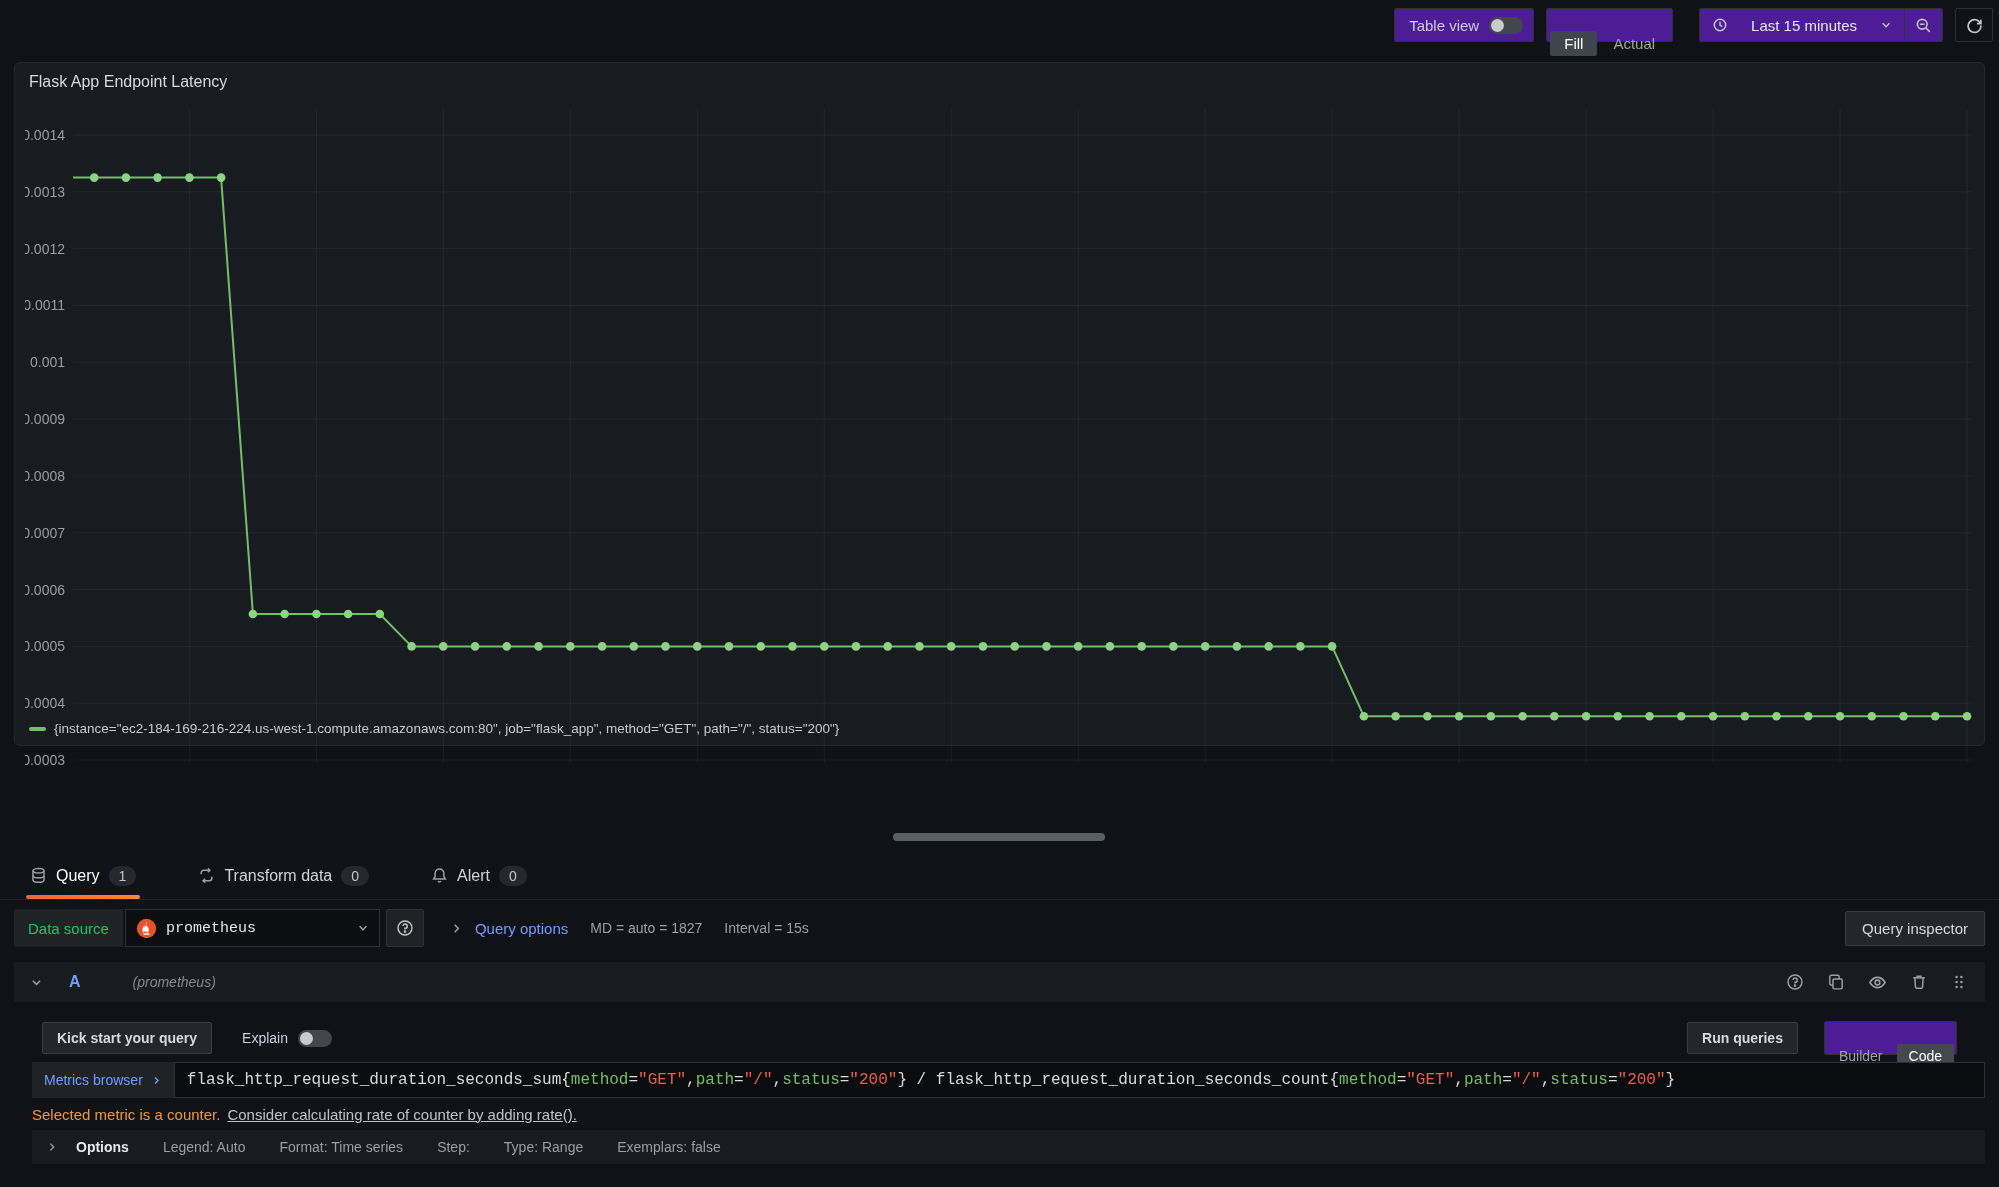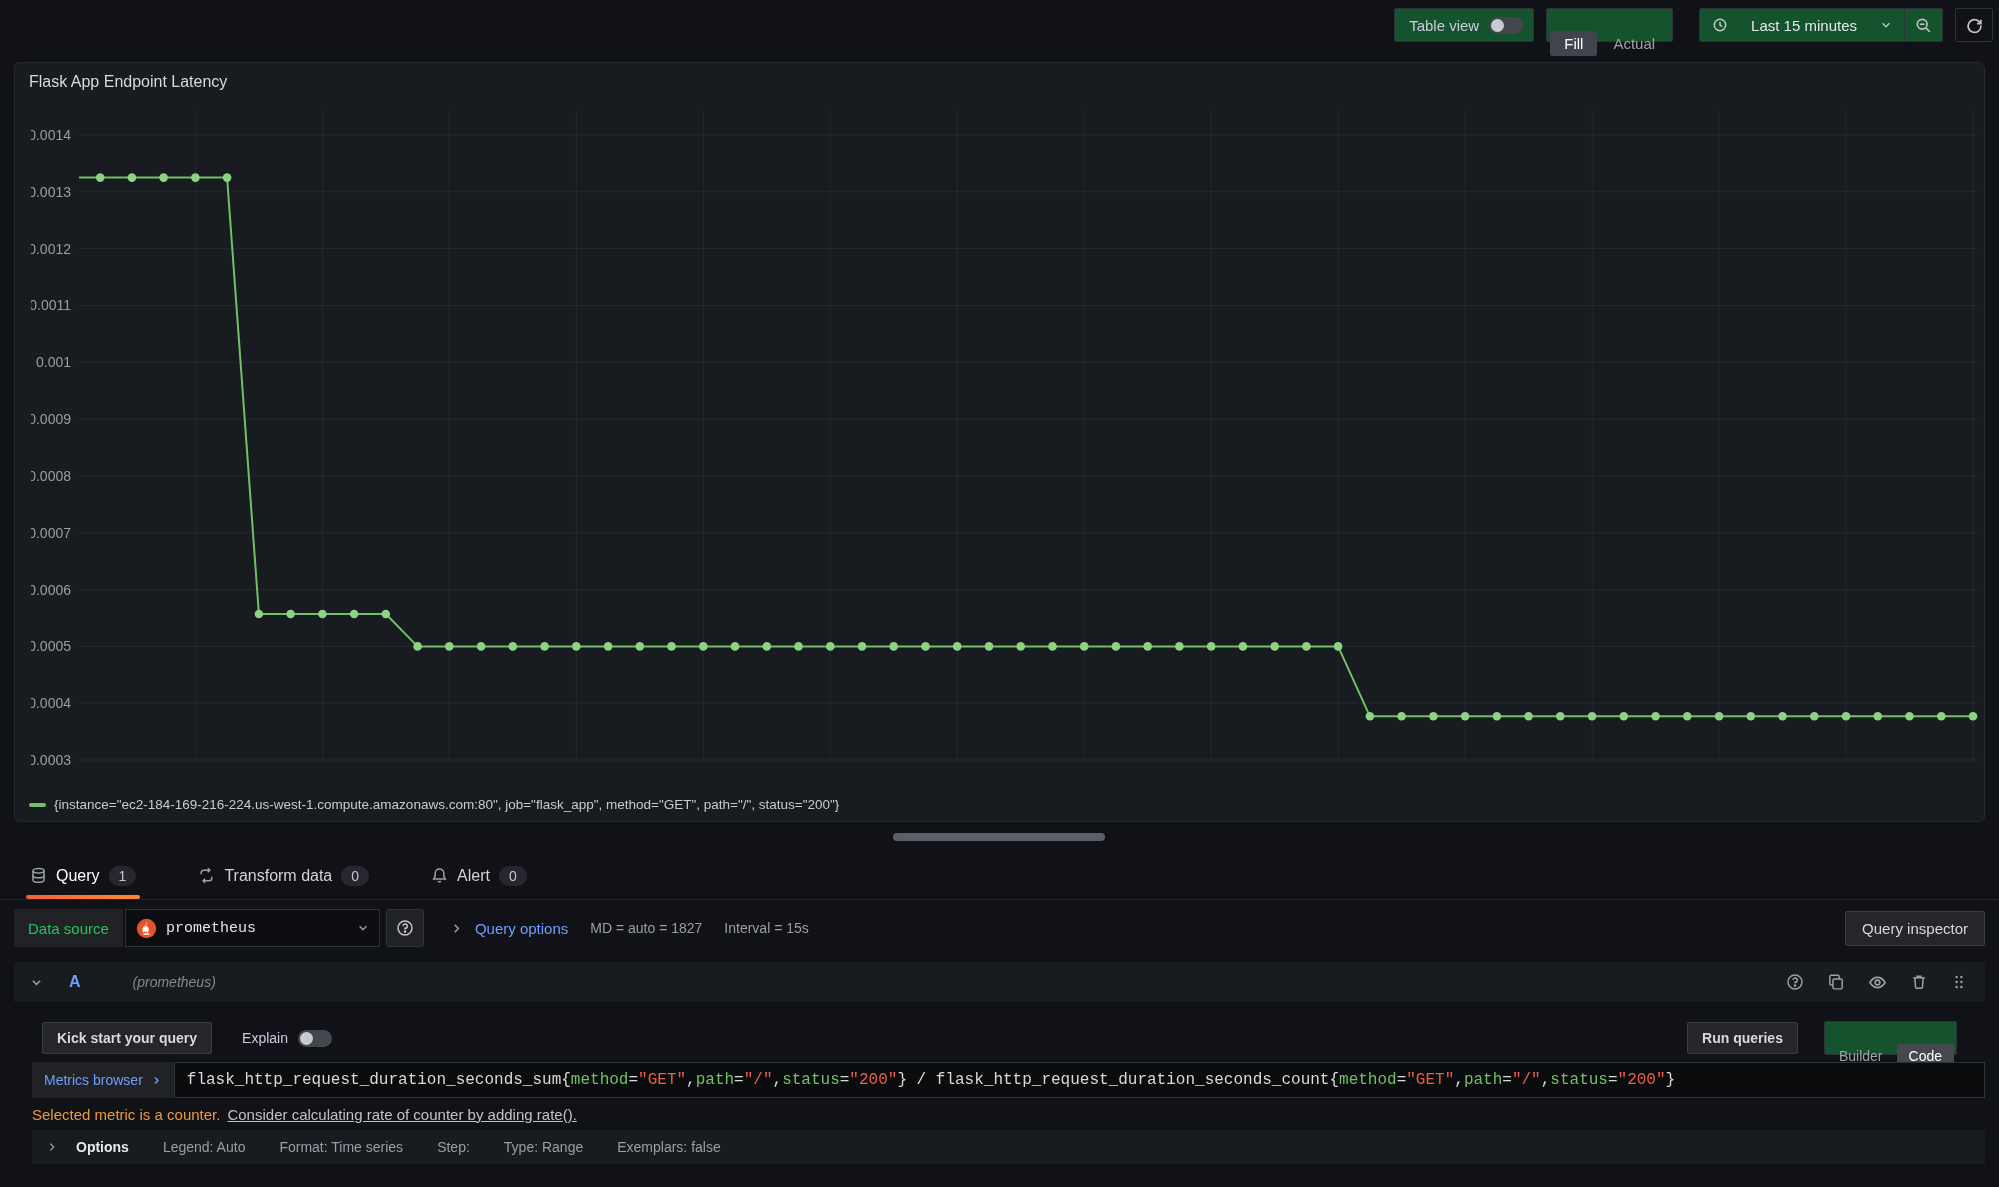--- a/index.html
+++ b/index.html
@@ -3,41 +3,41 @@
 <meta charset="utf-8">
 <style>
   * { margin:0; padding:0; box-sizing:border-box; }
   html,body { width:1999px; height:1187px; background:#111217; overflow:hidden;
     font-family:"Liberation Sans", sans-serif; color:#ccccdc; }
 
   
   .topbar { position:absolute; top:0; left:0; width:100%; height:50px;
     display:flex; align-items:center; justify-content:flex-end; padding-right:6px; gap:12px; }
   .tb-box { display:flex; align-items:center; height:34px; border:1px solid #2c3235;
-    border-radius:2px; background:#14532d; }
+    border-radius:2px; background:#4c1d95; }
   .tableview { padding:0 10px 0 14px; gap:10px; font-size:15px; color:#ccccdc; }
   .toggle { width:34px; height:17px; border-radius:9px; background:#43464d; position:relative; cursor:pointer; }
   .toggle .knob { position:absolute; left:2px; top:2px; width:13px; height:13px; border-radius:50%; background:#c9cbd1; }
   .segmented { padding:3px; gap:2px; }
   .seg { padding:4px 14px; font-size:15px; color:#9fa2a8; border-radius:2px; cursor:pointer;margin-top:36px; }
   .seg.sel { background:#40444c; color:#ffffff; }
   .timegroup { }
   .tg-main { display:flex; align-items:center; gap:23px; padding:0 12px; height:100%; cursor:pointer;
     font-size:15px; font-weight:500; color:#e6e7ea; }
   .tg-zoom { width:38px; height:100%; display:flex; align-items:center; justify-content:center;
     border-left:1px solid #2c3235; cursor:pointer; }
   .iconbtn { width:38px; height:34px; display:flex; align-items:center; justify-content:center;
     border:1px solid #2c3235; border-radius:2px; background:#111217; cursor:pointer; }
   .icn { color:#c3c5c9; display:inline-flex; }
 
   
-  .panel { position:absolute; left:14px; top:62px; width:1971px; height:760px;
+  .panel { position:absolute; left:14px; top:62px; width:1971px; height:684px;
     background:#181b1f; border:1px solid #25282e; border-radius:6px; }
   .panel-title { position:absolute; left:14px; top:10px; font-size:16px; font-weight:500; color:#d8d9da; }
-  .chart-wrap { position:absolute; left:16px; top:38px; }
+  .chart-wrap { position:absolute; left:10px; top:38px; }
   .chart text { font-family:"Liberation Sans",sans-serif; font-size:14px; fill:#9a9da5; }
   .legend { position:absolute; left:14px; bottom:9px; display:flex; align-items:center; gap:8px; }
   .legend-swatch { width:17px; height:4px; border-radius:2px; background:#73BF69; }
   .legend-label { font-size:13.5px; color:#c9cad0; }
 
   
   .scroll-thumb { position:absolute; left:893px; top:833px; width:212px; height:8px;
     border-radius:4px; background:#5a5e66; cursor:pointer; }
 
   

